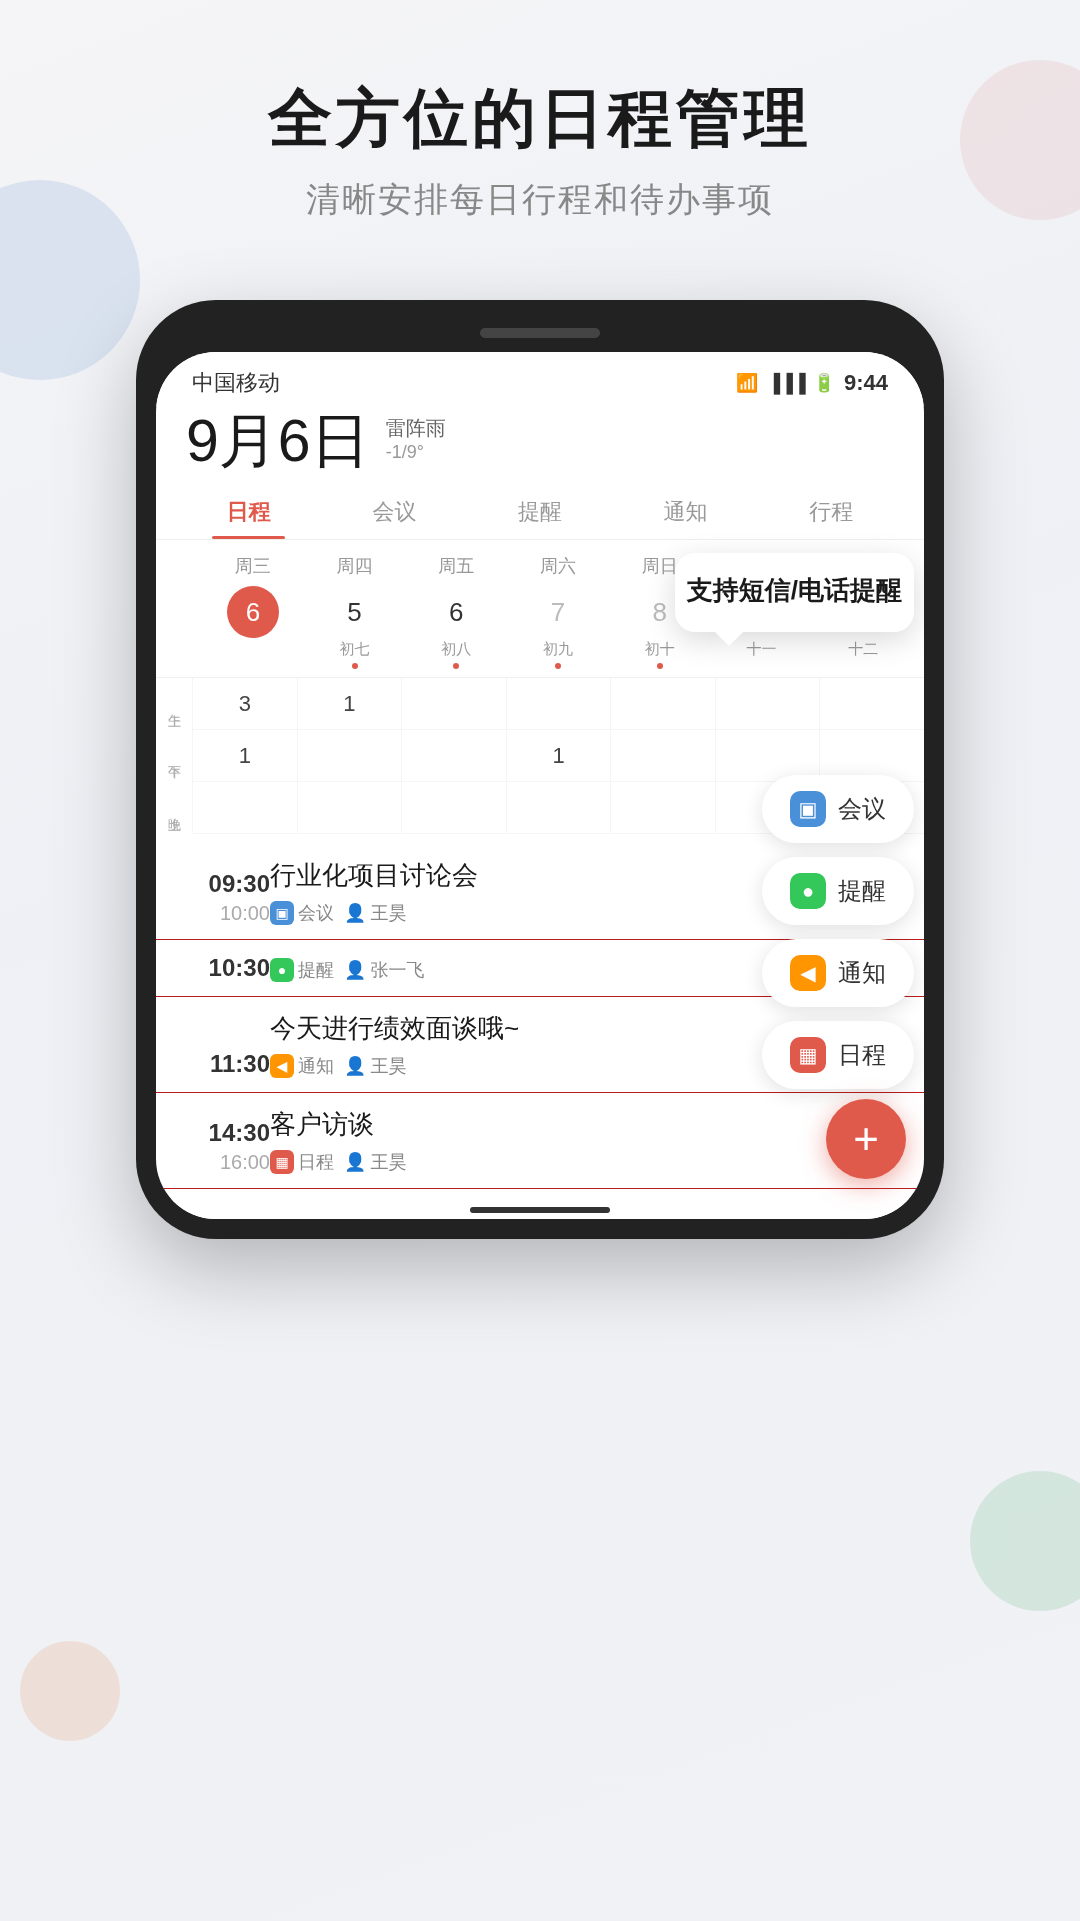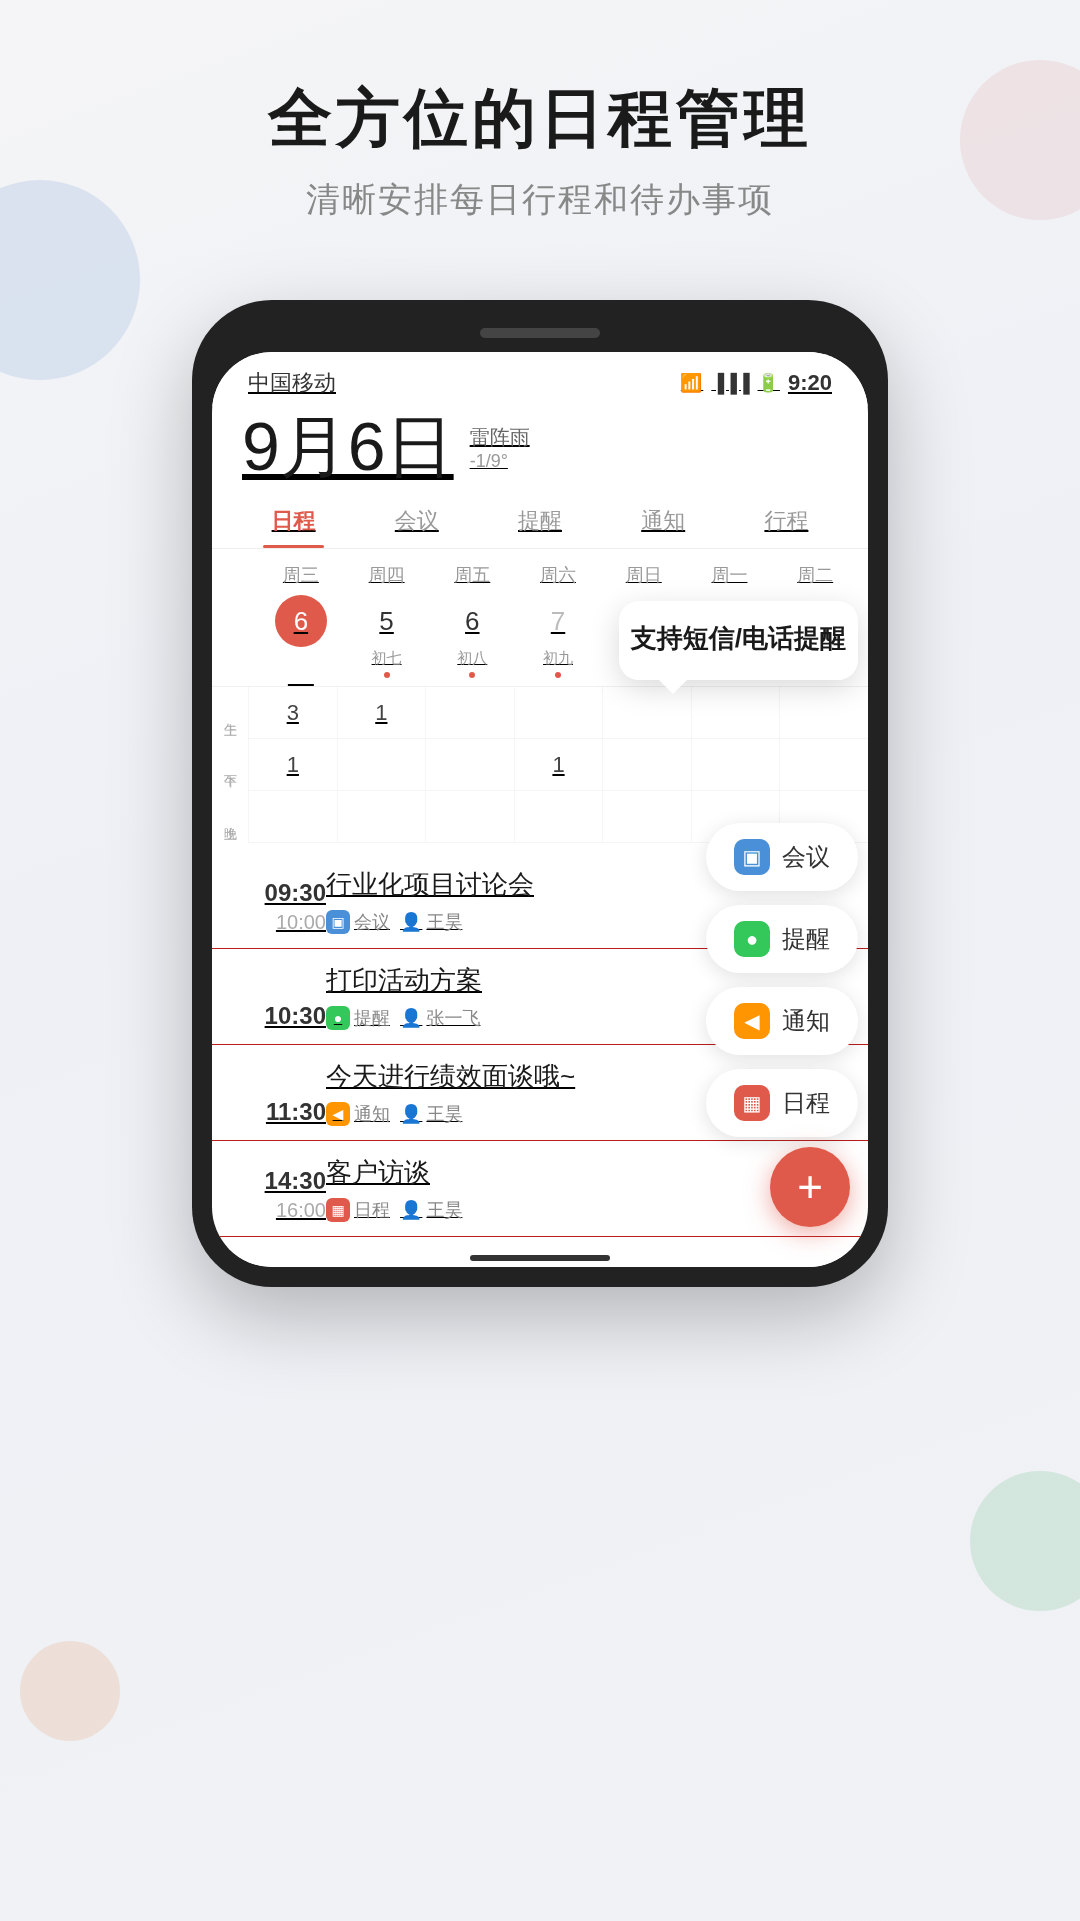--- a/index.html
+++ b/index.html
@@ -70,23 +70,22 @@
       margin-top: 20px;
       letter-spacing: 2px;
     }
 
     
     .phone-wrapper {
       position: absolute;
       top: 300px;
       left: 50%;
       transform: translateX(-50%);
-      width: 696px;
+      width: 808px;
       z-index: 5;
-      text-decoration: underline;
     }
     .phone-outer {
       background: #222;
       border-radius: 80px;
       padding: 20px;
       box-shadow: 0 30px 80px rgba(0,0,0,0.25);
       position: relative;
     }
     .phone-speaker {
       width: 120px;
@@ -141,21 +140,21 @@
     }
 
     
     .date-header {
       padding: 6px 30px 10px;
       display: flex;
       align-items: flex-end;
       gap: 16px;
     }
     .date-big {
-      font-size: 68px;
+      font-size: 59px;
       font-weight: 300;
       color: #1a1a1a;
       line-height: 1;
     }
     .date-info {
       padding-bottom: 8px;
     }
     .date-weather {
       font-size: 20px;
       color: #666;
@@ -464,21 +463,21 @@
   <div class="phone-outer">
     <div class="phone-speaker"></div>
     <div class="phone-screen">
 
       <div class="status-bar">
         <span class="status-carrier">中国移动</span>
         <div class="status-right">
           <span class="wifi-icon">📶</span>
           <span class="signal-icon">▐▐▐</span>
           <span class="battery-icon">🔋</span>
-          <span class="status-time">9:20</span>
+          <span class="status-time">9:44</span>
         </div>
       </div>
 
 
       <div class="date-header">
         <div class="date-big">9月6日</div>
         <div class="date-info">
           <div class="date-weather">雷阵雨</div>
           <div class="date-temp">-1/9°</div>
         </div>
@@ -600,21 +599,20 @@
               </span>
             </div>
           </div>
         </div>
 
         <div class="event-item">
           <div class="event-time-col">
             <div class="event-start-time">10:30</div>
           </div>
           <div class="event-content">
-            <div class="event-title">打印活动方案</div>
             <div class="event-meta">
               <span class="event-tag">
                 <span class="tag-icon reminder">●</span>
                 <span class="tag-label">提醒</span>
               </span>
               <span class="event-person">
                 <span>👤</span>
                 张一飞
               </span>
             </div>

